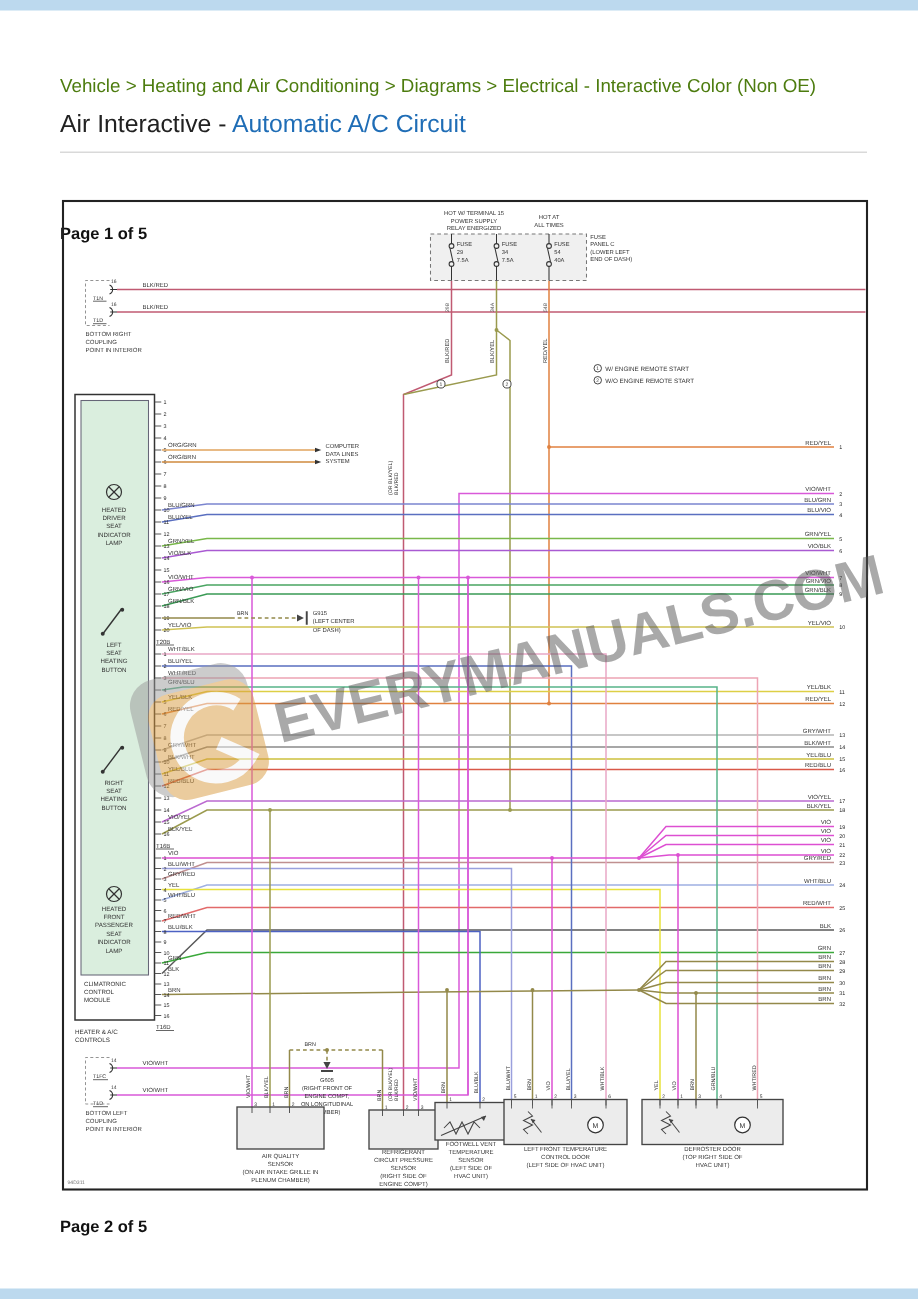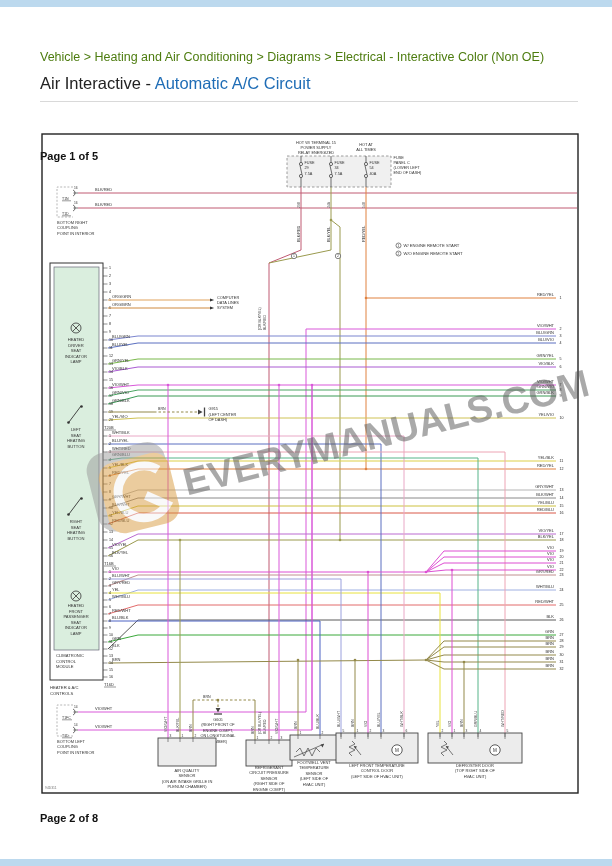--- a/index.html
+++ b/index.html
@@ -561,15 +561,15 @@
       <text x="57" y="748.4" font-size="4" fill="#333" text-anchor="start">COUPLING</text>
       <text x="57" y="753.8" font-size="4" fill="#333" text-anchor="start">POINT IN INTERIOR</text>
       <text x="45" y="789" font-size="3.4" fill="#777" text-anchor="start">94D311</text>
       <g transform="rotate(-14 320 450)" opacity="0.5">
         <rect x="88" y="400" width="80" height="80" rx="18" fill="#9a9a9a"></rect>
         <rect x="98" y="412" width="72" height="72" rx="16" fill="#d89a3f"></rect>
         <path d="M158,430 A26,26 0 1 0 158,466 L140,452" stroke="#f4f4f4" stroke-width="9" fill="none"></path>
         <text x="180" y="462" font-size="38" font-weight="bold" fill="#565656">EVERYMANUALS.COM</text>
       </g>
     </svg>
-  <div class="pg" id="pgbot">Page 2 of 8</div>
+  <div class="pg" id="pgbot">Page 2 of 5</div>
   <div class="bar" id="botbar" style="background: rgb(188, 217, 238);"></div>
 </div>
 
 </body></html>

